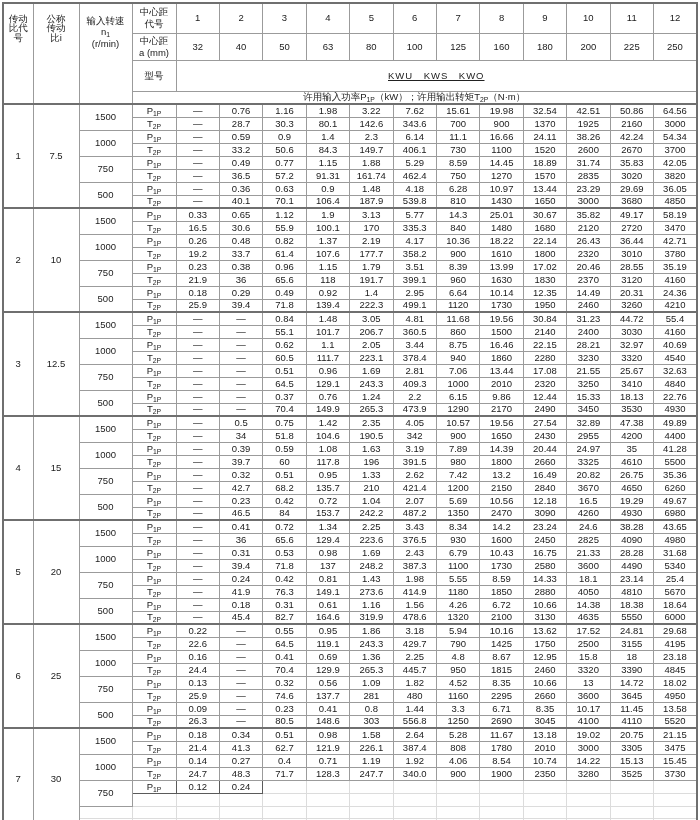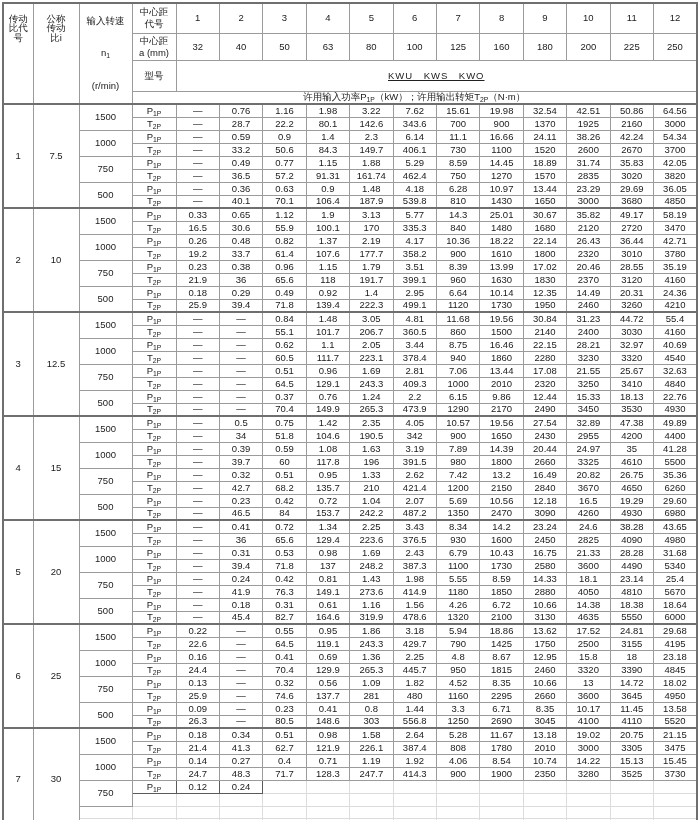--- a/index.html
+++ b/index.html
@@ -28,21 +28,21 @@
     white-space:nowrap;overflow:hidden;
     color:var(--txt);
   }
   tr.h1{height:30px;}
   tr.h2{height:27px;}
   tr.h3{height:31px;}
   tr.h4{height:13px;}
   tbody tr{height:13px;}
   tbody tr.filler{height:12px;}
   .vwrap{display:flex;flex-direction:column;justify-content:flex-start;height:80px;}
-  .vwrap.top{justify-content:flex-start;padding-top:4px;gap:23px;}
+  .vwrap.top{justify-content:flex-start;padding-top:4px;gap:2px;}
   .two-line{line-height:1.25;text-align:center;}
   .sub{font-size:6.8px;position:relative;bottom:-2px;letter-spacing:0;}
   .plabel{font-size:9.5px;}
   td.val{font-size:9.5px;}
   tr.t-row td{border-top-color:var(--light);}
   tr.group-start td{border-top:1px solid #8a8a8a;}
   tr.block-start td{border-top:2px solid var(--dark);}
   tr.h4 th{border-bottom:2px solid var(--dark);}
   td.ghost{border:1px solid var(--ghost);}
   tr.t-row td.ghost{border:1px solid var(--ghost);}
@@ -159,21 +159,21 @@
           <td class="val">19.98</td>
           <td class="val">32.54</td>
           <td class="val">42.51</td>
           <td class="val">50.86</td>
           <td class="val">64.56</td>
         </tr>
         <tr class="t-row">
           <td class="plabel"><span>T</span><span class="sub">2P</span></td>
           <td class="val">—</td>
           <td class="val">28.7</td>
-          <td class="val">22.2</td>
+          <td class="val">30.3</td>
           <td class="val">80.1</td>
           <td class="val">142.6</td>
           <td class="val">343.6</td>
           <td class="val">700</td>
           <td class="val">900</td>
           <td class="val">1370</td>
           <td class="val">1925</td>
           <td class="val">2160</td>
           <td class="val">3000</td>
         </tr>
@@ -624,21 +624,21 @@
           <td class="val">0.23</td>
           <td class="val">0.42</td>
           <td class="val">0.72</td>
           <td class="val">1.04</td>
           <td class="val">2.07</td>
           <td class="val">5.69</td>
           <td class="val">10.56</td>
           <td class="val">12.18</td>
           <td class="val">16.5</td>
           <td class="val">19.29</td>
-          <td class="val">29.60</td>
+          <td class="val">49.67</td>
         </tr>
         <tr class="t-row">
           <td class="plabel"><span>T</span><span class="sub">2P</span></td>
           <td class="val">—</td>
           <td class="val">46.5</td>
           <td class="val">84</td>
           <td class="val">153.7</td>
           <td class="val">242.2</td>
           <td class="val">487.2</td>
           <td class="val">1350</td>
@@ -779,21 +779,21 @@
           <td class="ratio-cell" rowspan="8">25</td>
           <td class="rpm-cell" rowspan="2">1500</td>
           <td class="plabel"><span>P</span><span class="sub">1P</span></td>
           <td class="val">0.22</td>
           <td class="val">—</td>
           <td class="val">0.55</td>
           <td class="val">0.95</td>
           <td class="val">1.86</td>
           <td class="val">3.18</td>
           <td class="val">5.94</td>
-          <td class="val">18.86</td>
+          <td class="val">10.16</td>
           <td class="val">13.62</td>
           <td class="val">17.52</td>
           <td class="val">24.81</td>
           <td class="val">29.68</td>
         </tr>
         <tr class="t-row">
           <td class="plabel"><span>T</span><span class="sub">2P</span></td>
           <td class="val">22.6</td>
           <td class="val">—</td>
           <td class="val">64.5</td>
@@ -949,21 +949,21 @@
           <td class="val">15.13</td>
           <td class="val">15.45</td>
         </tr>
         <tr class="t-row">
           <td class="plabel"><span>T</span><span class="sub">2P</span></td>
           <td class="val">24.7</td>
           <td class="val">48.3</td>
           <td class="val">71.7</td>
           <td class="val">128.3</td>
           <td class="val">247.7</td>
-          <td class="val">414.3</td>
+          <td class="val">340.0</td>
           <td class="val">900</td>
           <td class="val">1900</td>
           <td class="val">2350</td>
           <td class="val">3280</td>
           <td class="val">3525</td>
           <td class="val">3730</td>
         </tr>
         <tr class="group-start">
           <td class="rpm-cell" rowspan="2">750</td>
           <td class="plabel pbox"><span>P</span><span class="sub">1P</span></td>

